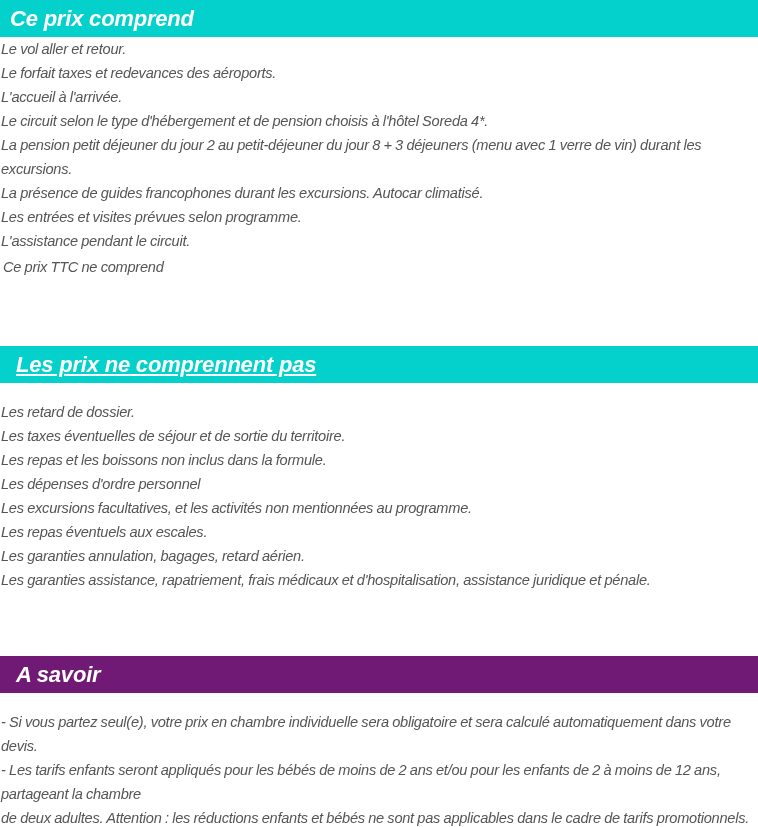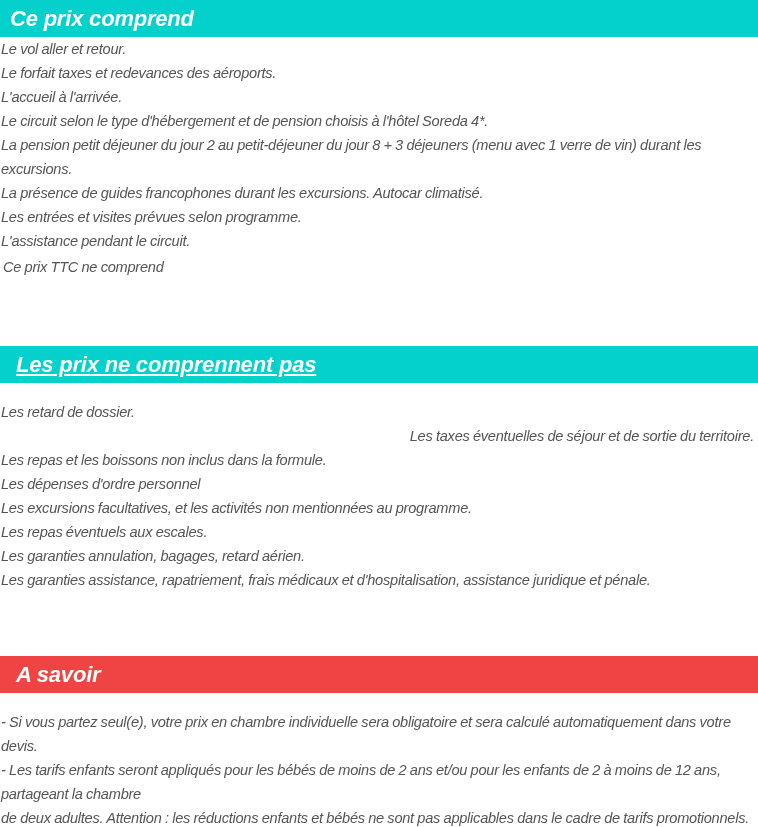--- a/index.html
+++ b/index.html
@@ -97,34 +97,34 @@
   </section>
 
   <div class="gap-after-1"></div>
 
   <section class="sec-2">
     <div class="section-bar bar-2" style="background: rgb(4, 209, 203);">
       <span class="bar-title" style="color: rgb(255, 255, 255);">Les prix ne comprennent pas</span>
     </div>
     <div class="section-body">
       <p class="body-line" style="color: rgb(85, 85, 85); margin: 0px;">Les retard de dossier.</p>
-      <p class="body-line" style="color: rgb(85, 85, 85); margin: 0px; text-align: right;">Les taxes éventuelles de séjour et de sortie du territoire.</p>
+      <p class="body-line" style="color: rgb(85, 85, 85); margin: 0px;">Les taxes éventuelles de séjour et de sortie du territoire.</p>
       <p class="body-line" style="color: rgb(85, 85, 85); margin: 0px;">Les repas et les boissons non inclus dans la formule.</p>
       <p class="body-line" style="color: rgb(85, 85, 85); margin: 0px;">Les dépenses d'ordre personnel</p>
       <p class="body-line" style="color: rgb(85, 85, 85); margin: 0px;">Les excursions facultatives, et les activités non mentionnées au programme.</p>
       <p class="body-line" style="color: rgb(85, 85, 85); margin: 0px;">Les repas éventuels aux escales.</p>
       <p class="body-line" style="color: rgb(85, 85, 85); margin: 0px;">Les garanties annulation, bagages, retard aérien.</p>
       <p class="body-line" style="color: rgb(85, 85, 85); margin: 0px;">Les garanties assistance, rapatriement, frais médicaux et d'hospitalisation, assistance juridique et pénale.</p>
     </div>
   </section>
 
   <div class="gap-after-2"></div>
 
   <section class="sec-3">
-    <div class="section-bar bar-3" style="background: #ef4444;">
+    <div class="section-bar bar-3" style="background: #701a75;">
       <span class="bar-title" style="color: rgb(255, 255, 255);">A savoir</span>
     </div>
     <div class="section-body">
       <p class="body-line" style="color: rgb(85, 85, 85); margin: 0px;">- Si vous partez seul(e), votre prix en chambre individuelle sera obligatoire et sera calculé automatiquement dans votre devis.</p>
       <p class="body-line" style="color: rgb(85, 85, 85); margin: 0px;">- Les tarifs enfants seront appliqués pour les bébés de moins de 2 ans et/ou pour les enfants de 2 à moins de 12 ans, partageant la chambre</p>
       <p class="body-line" style="color: rgb(85, 85, 85); margin: 0px;">de deux adultes. Attention : les réductions enfants et bébés ne sont pas applicables dans le cadre de tarifs promotionnels.</p>
     </div>
   </section>
 
 </div>

